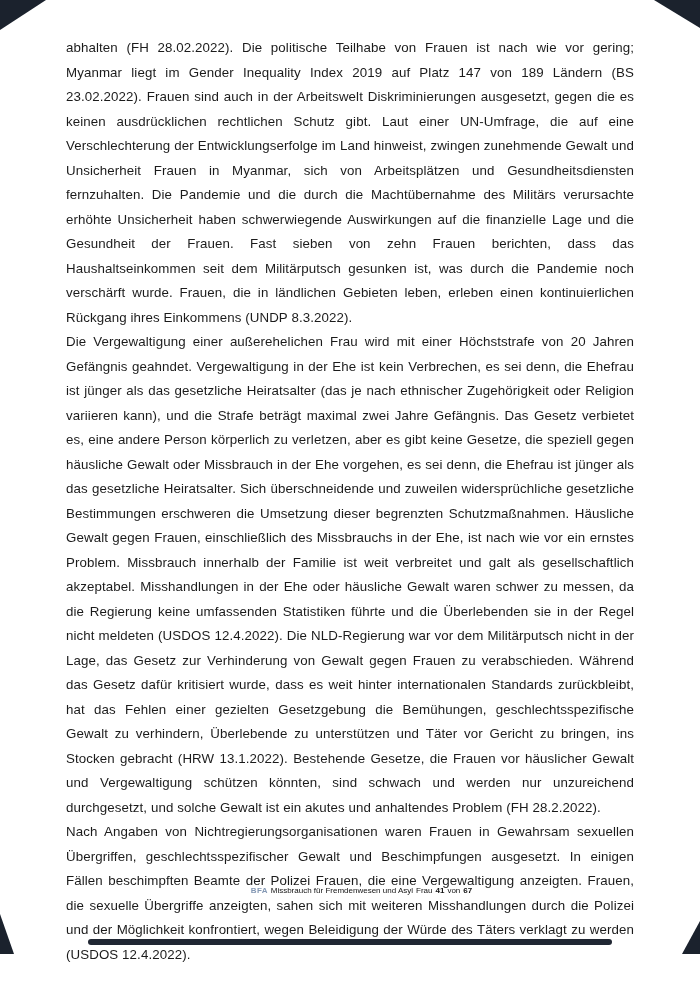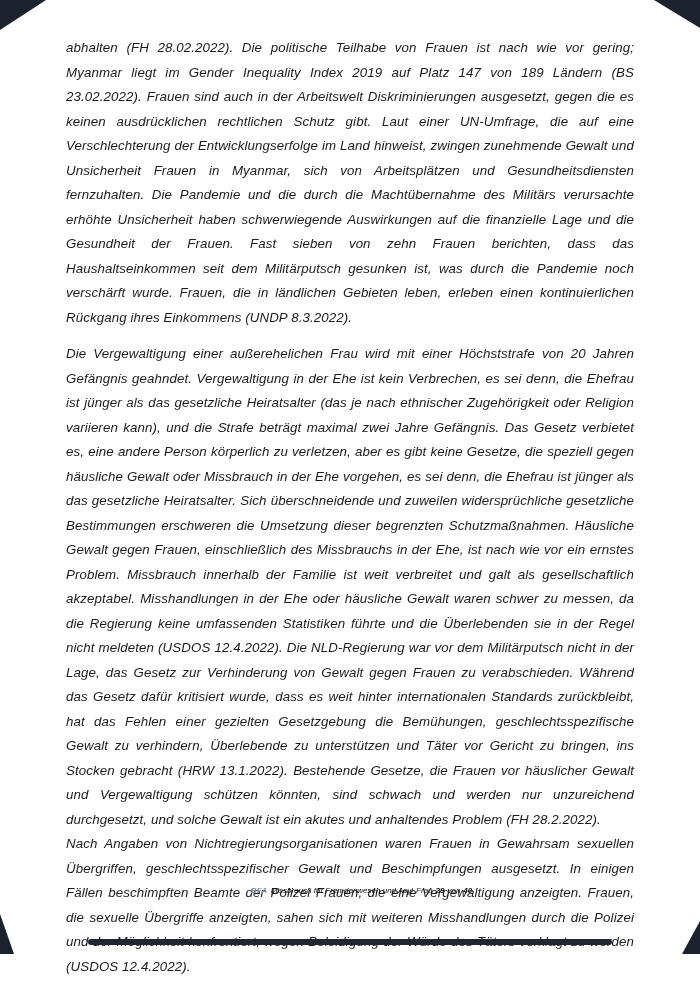--- a/index.html
+++ b/index.html
@@ -9,37 +9,36 @@
     height: 990px;
     background: #ffffff;
     overflow: hidden;
   }
   .page {
     position: relative;
     width: 700px;
     height: 954px;
     background: #ffffff;
     font-family: "Liberation Sans", sans-serif;
-    font-style: italic;
   }
   .content {
     position: absolute;
     top: 36px;
     left: 66px;
     right: 66px;
     color: #1b1b1b;
     font-size: 13.3px;
     line-height: 24.5px;
     text-align: justify;
     text-justify: inter-word;
     hyphens: none;
     letter-spacing: 0.1px;
   }
   .content p { margin: 0; }
-  .content p.gap { margin-top: 12px; }
+  .content p.gap { }
 
   .footer {
     position: absolute;
     left: 0;
     right: 0;
     top: 886px;
     text-align: center;
     font-size: 8px;
     color: #111111;
     white-space: nowrap;
@@ -77,21 +76,21 @@
 
 <div class="page">
 
   <div class="content">
     <p>abhalten (FH 28.02.2022). Die politische Teilhabe von Frauen ist nach wie vor gering; Myanmar liegt im Gender Inequality Index 2019 auf Platz 147 von 189 Ländern (BS 23.02.2022). Frauen sind auch in der Arbeitswelt Diskriminierungen ausgesetzt, gegen die es keinen ausdrücklichen rechtlichen Schutz gibt. Laut einer UN-Umfrage, die auf eine Verschlechterung der Entwicklungserfolge im Land hinweist, zwingen zunehmende Gewalt und Unsicherheit Frauen in Myanmar, sich von Arbeitsplätzen und Gesundheitsdiensten fernzuhalten. Die Pandemie und die durch die Machtübernahme des Militärs verursachte erhöhte Unsicherheit haben schwerwiegende Auswirkungen auf die finanzielle Lage und die Gesundheit der Frauen. Fast sieben von zehn Frauen berichten, dass das Haushaltseinkommen seit dem Militärputsch gesunken ist, was durch die Pandemie noch verschärft wurde. Frauen, die in ländlichen Gebieten leben, erleben einen kontinuierlichen Rückgang ihres Einkommens (UNDP 8.3.2022).</p>
     <p class="gap">Die Vergewaltigung einer außerehelichen Frau wird mit einer Höchststrafe von 20 Jahren Gefängnis geahndet. Vergewaltigung in der Ehe ist kein Verbrechen, es sei denn, die Ehefrau ist jünger als das gesetzliche Heiratsalter (das je nach ethnischer Zugehörigkeit oder Religion variieren kann), und die Strafe beträgt maximal zwei Jahre Gefängnis. Das Gesetz verbietet es, eine andere Person körperlich zu verletzen, aber es gibt keine Gesetze, die speziell gegen häusliche Gewalt oder Missbrauch in der Ehe vorgehen, es sei denn, die Ehefrau ist jünger als das gesetzliche Heiratsalter. Sich überschneidende und zuweilen widersprüchliche gesetzliche Bestimmungen erschweren die Umsetzung dieser begrenzten Schutzmaßnahmen. Häusliche Gewalt gegen Frauen, einschließlich des Missbrauchs in der Ehe, ist nach wie vor ein ernstes Problem. Missbrauch innerhalb der Familie ist weit verbreitet und galt als gesellschaftlich akzeptabel. Misshandlungen in der Ehe oder häusliche Gewalt waren schwer zu messen, da die Regierung keine umfassenden Statistiken führte und die Überlebenden sie in der Regel nicht meldeten (USDOS 12.4.2022). Die NLD-Regierung war vor dem Militärputsch nicht in der Lage, das Gesetz zur Verhinderung von Gewalt gegen Frauen zu verabschieden. Während das Gesetz dafür kritisiert wurde, dass es weit hinter internationalen Standards zurückbleibt, hat das Fehlen einer gezielten Gesetzgebung die Bemühungen, geschlechtsspezifische Gewalt zu verhindern, Überlebende zu unterstützen und Täter vor Gericht zu bringen, ins Stocken gebracht (HRW 13.1.2022). Bestehende Gesetze, die Frauen vor häuslicher Gewalt und Vergewaltigung schützen könnten, sind schwach und werden nur unzureichend durchgesetzt, und solche Gewalt ist ein akutes und anhaltendes Problem (FH 28.2.2022).</p>
     <p>Nach Angaben von Nichtregierungsorganisationen waren Frauen in Gewahrsam sexuellen Übergriffen, geschlechtsspezifischer Gewalt und Beschimpfungen ausgesetzt. In einigen Fällen beschimpften Beamte der Polizei Frauen, die eine Vergewaltigung anzeigten. Frauen, die sexuelle Übergriffe anzeigten, sahen sich mit weiteren Misshandlungen durch die Polizei und der Möglichkeit konfrontiert, wegen Beleidigung der Würde des Täters verklagt zu werden (USDOS 12.4.2022).</p>
   </div>
 
   <div class="footer">
-    <span class="logo">BFA</span><span>Missbrauch für Fremdenwesen und Asyl</span><span>Frau</span><span class="bold">29</span><span>von</span><span class="bold">40</span>
+    <span class="logo">BFA</span><span>Missbrauch für Fremdenwesen und Asyl</span><span>Frau</span><span class="bold">41</span><span>von</span><span class="bold">67</span>
   </div>
 
   <div class="art art-tl"></div>
   <div class="art art-tr"></div>
   <div class="art art-bl"></div>
   <div class="art art-br"></div>
   <div class="art art-bottom-strip"></div>
 
 </div>
 

